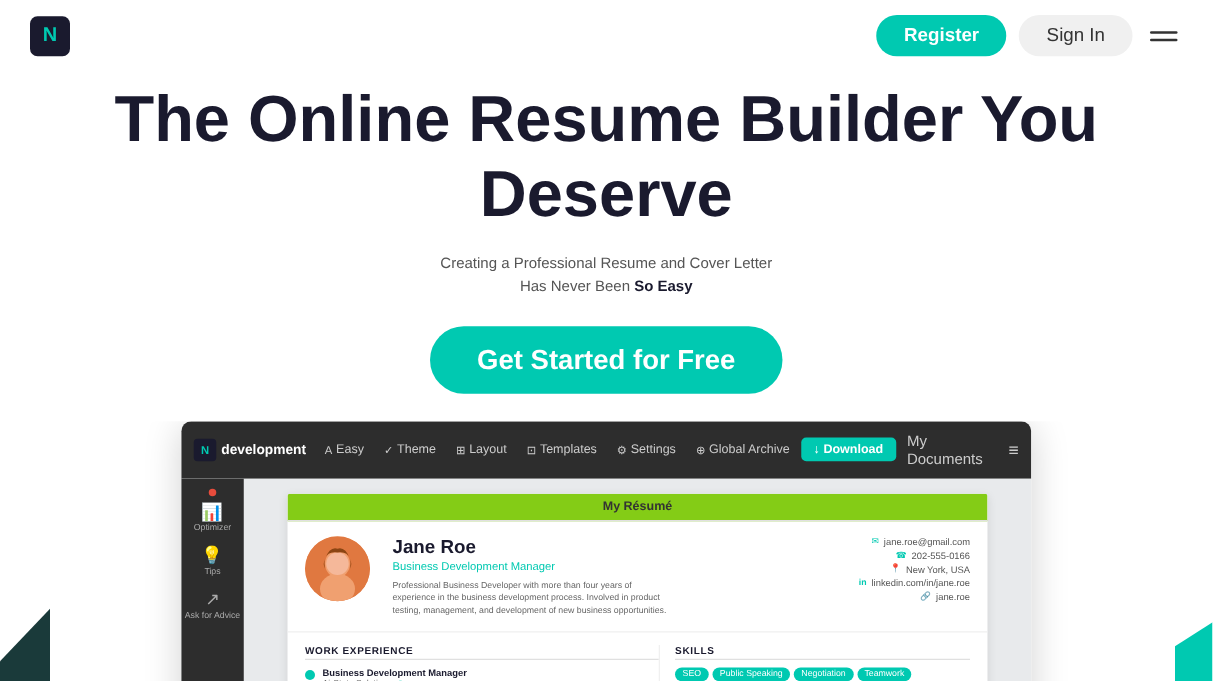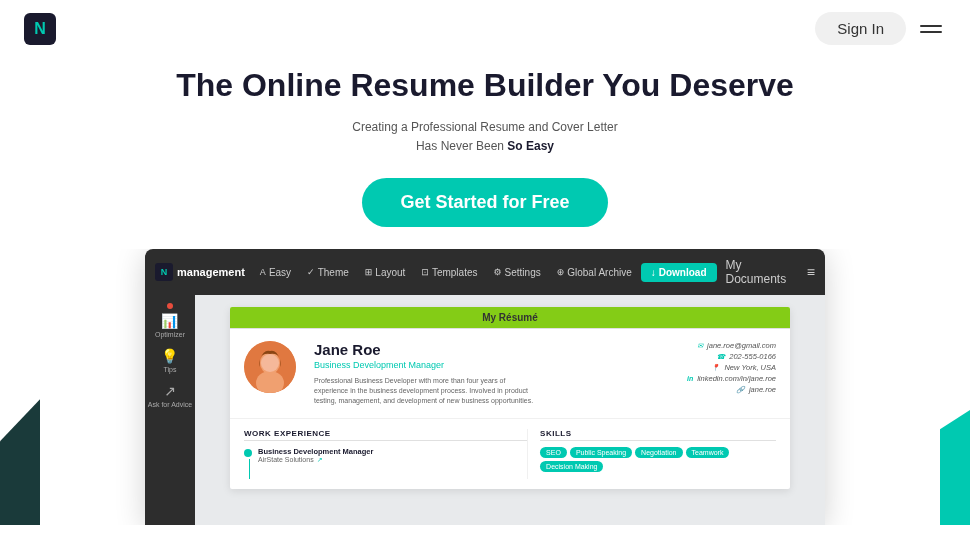--- a/index.html
+++ b/index.html
@@ -74,21 +74,21 @@
       background: #333;
       border-radius: 2px;
     }
 
     
     .hero {
       text-align: center;
       padding: 10px 20px 0;
     }
     .hero-title {
-      font-size: 32px;
+      font-size: 52px;
       font-weight: 800;
       color: #1a1a2e;
       line-height: 1.15;
       margin-bottom: 14px;
     }
     .hero-subtitle {
       font-size: 12px;
       color: #555;
       line-height: 1.6;
       margin-bottom: 22px;
@@ -96,21 +96,21 @@
     .hero-subtitle strong {
       color: #1a1a2e;
       font-weight: 700;
     }
     .btn-cta {
       background: #00c9b1;
       color: #fff;
       border: none;
       border-radius: 32px;
       padding: 14px 38px;
-      font-size: 18px;
+      font-size: 22px;
       font-weight: 600;
       cursor: pointer;
       display: inline-block;
       margin-bottom: 22px;
     }
 
     
     .preview-wrapper {
       position: relative;
       width: 680px;
@@ -327,21 +327,20 @@
       gap: 2px;
       align-items: flex-end;
       font-size: 7.5px;
       color: #555;
       min-width: 120px;
     }
     .resume-contact-item {
       display: flex;
       align-items: center;
       gap: 4px;
-      font-style: italic;
     }
     .resume-bio {
       font-size: 7px;
       color: #666;
       line-height: 1.4;
       margin-top: 4px;
       max-width: 220px;
     }
     .resume-body {
       display: flex;
@@ -419,20 +418,21 @@
   </style>
 </head>
 <body>
 
 <nav class="navbar">
   <div class="logo">
     <div class="logo-box">
       <span>N</span>
     </div>
   </div>
+  <button class="btn-register">Register</button>
   <button class="btn-signin">Sign In</button>
   <div class="hamburger">
     <span></span>
     <span></span>
   </div>
 </nav>
 
 <section class="hero">
   <h1 class="hero-title">The Online Resume Builder You Deserve</h1>
   <p class="hero-subtitle">
@@ -445,21 +445,21 @@
 <div style="position:relative; overflow:hidden;">
   <div class="teal-triangle-left"></div>
   <div class="teal-shape-right"></div>
 
   <div class="preview-wrapper">
     <div class="resume-browser">
 
       <div class="browser-bar">
         <div class="browser-logo">
           <div class="browser-logo-box">N</div>
-          <span>management</span>
+          <span>development</span>
         </div>
         <div class="browser-nav-items">
           <div class="browser-nav-item">
             <span class="icon-small">A</span>
             <span>Easy</span>
           </div>
           <div class="browser-nav-item">
             <span class="icon-small">✓</span>
             <span>Theme</span>
           </div>

